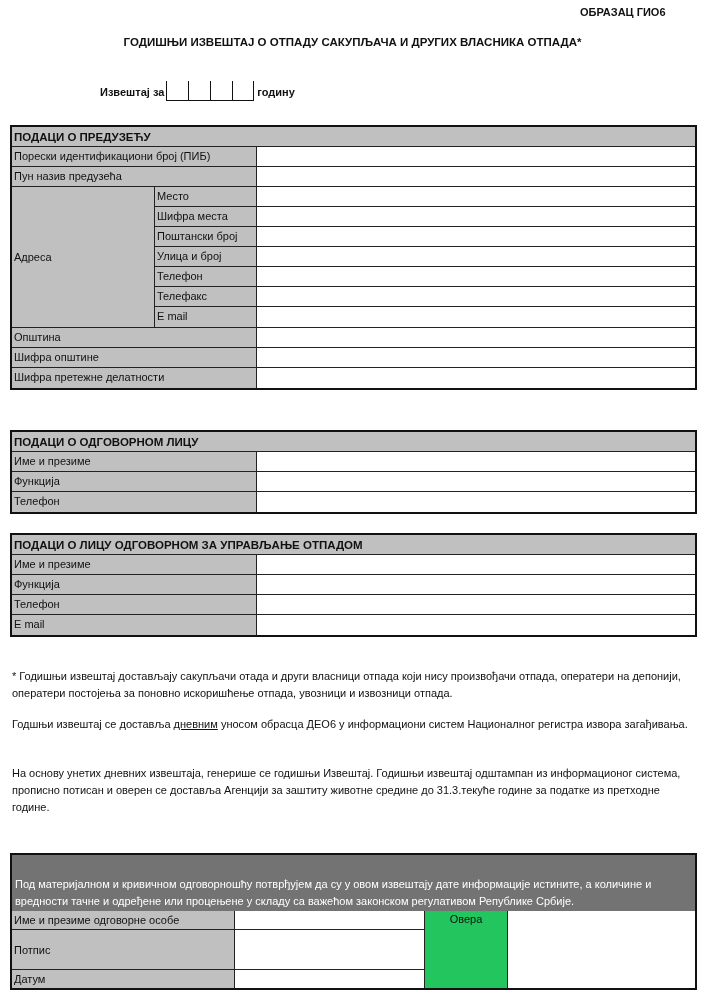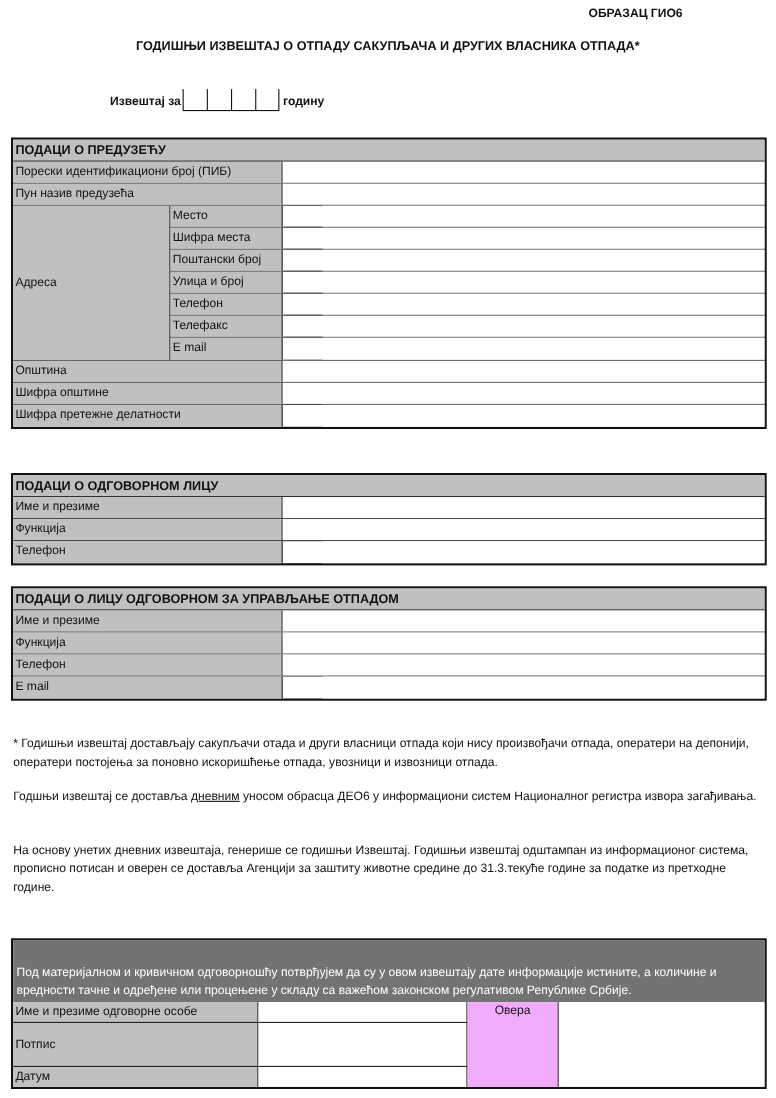--- a/index.html
+++ b/index.html
@@ -1,19 +1,19 @@
 <!DOCTYPE html>
 <html><head>
 <meta charset="utf-8">
 <style>
   html, body { margin: 0; padding: 0; background: #ffffff; }
   body { width: 705px; height: 998px; position: relative; overflow: hidden;
          font-family: "Liberation Sans", sans-serif; color: #111; }
   .abs { position: absolute; }
-  .form-code { left: 535px; top: 6px; font-size: 11px; font-weight: bold; }
+  .form-code { left: 580px; top: 6px; font-size: 11px; font-weight: bold; }
   .main-title { left: 0; width: 705px; top: 36px; text-align: center; font-size: 11.5px; font-weight: bold; }
   .year-row { left: 100px; top: 81px; height: 20px; display: flex; align-items: flex-end; font-size: 11px; font-weight: bold; }
   .year-row .lbl { margin-right: 2px; padding-bottom: 3px; }
   .year-boxes { display: flex; height: 19px; border-bottom: 1.5px solid #111; }
   .year-box { width: 22px; height: 19px; border-left: 1.5px solid #111; box-sizing: border-box; }
   .year-box.last { border-right: 1.5px solid #111; }
   .year-row .lbl2 { margin-left: 3px; padding-bottom: 3px; }
 
   .section { left: 10px; width: 687px; border: 2px solid #111; box-sizing: border-box; background: #fff; }
   .sec-head { height: 20px; background: #c0c0c0; border-bottom: 1.5px solid #222; font-weight: bold; font-size: 11.5px;
@@ -41,21 +41,21 @@
   .decl-text { background: #737373; color: #fff; height: 56px; font-size: 11px; line-height: 17px; padding: 21px 3px 0 3px;
                box-sizing: border-box; }
   .decl-grid { display: flex; height: 77px; }
   .decl-col1 { width: 223px; display: flex; flex-direction: column; }
   .decl-col2 { width: 190px; display: flex; flex-direction: column; }
   .decl-cell-l { background: #c0c0c0; border-right: 1.5px solid #222; border-bottom: 1.5px solid #222; font-size: 11px;
                  padding-left: 2px; box-sizing: border-box; display: flex; align-items: center; }
   .decl-cell-v { background: #fff; border-right: 1.5px solid #222; border-bottom: 1.5px solid #222; box-sizing: border-box; }
   .decl-cell-v input { width: 100%; height: 100%; border: none; outline: none; box-sizing: border-box; background: transparent; }
   .h1 { height: 19px; } .h2 { height: 40px; } .h3 { height: 18px; border-bottom: none !important; }
-  .overa { width: 83px; background: #f0abfc; border-right: 1.5px solid #222; font-size: 11px; text-align: center; padding-top: 2px;
+  .overa { width: 83px; background: #22c55e; border-right: 1.5px solid #222; font-size: 11px; text-align: center; padding-top: 2px;
            box-sizing: border-box; }
   .overa-box { flex: 1; background: #fff; }
 </style>
 </head>
 <body>
 
 <div class="abs form-code">ОБРАЗАЦ ГИО6</div>
 <div class="abs main-title">ГОДИШЊИ ИЗВЕШТАЈ О ОТПАДУ САКУПЉАЧА И ДРУГИХ ВЛАСНИКА ОТПАДА*</div>
 
 <div class="abs year-row">

